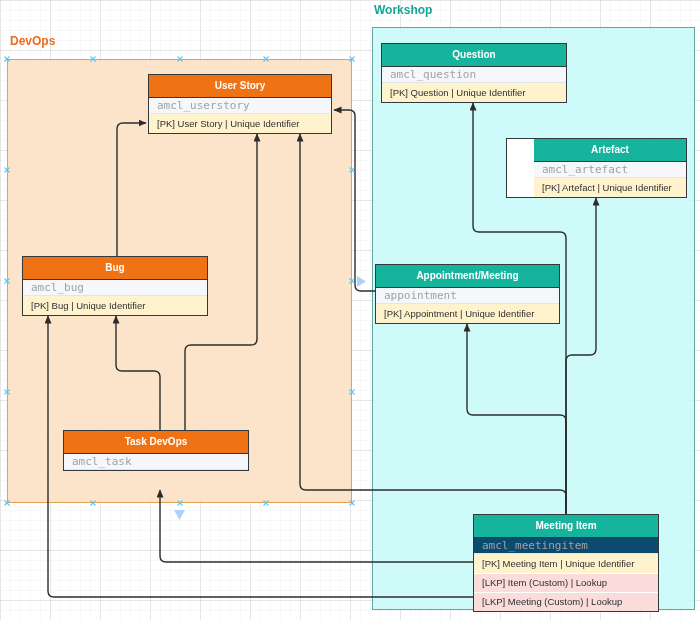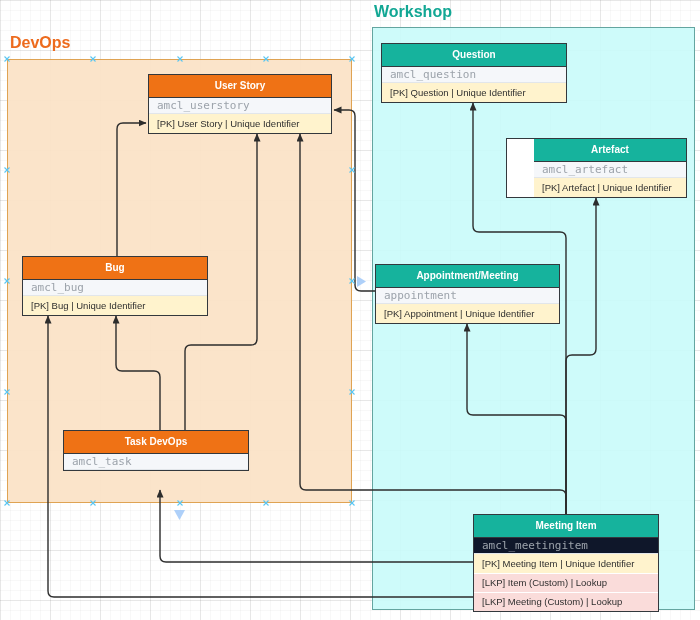--- a/index.html
+++ b/index.html
@@ -6,21 +6,21 @@
   #canvas{
     position:relative;width:700px;height:620px;overflow:hidden;background:#ffffff;
     background-image:
       linear-gradient(rgba(0,0,0,0.065) 1px, transparent 1px),
       linear-gradient(90deg, rgba(0,0,0,0.065) 1px, transparent 1px),
       linear-gradient(rgba(0,0,0,0.028) 1px, transparent 1px),
       linear-gradient(90deg, rgba(0,0,0,0.028) 1px, transparent 1px);
     background-size:50px 50px,50px 50px,10px 10px,10px 10px;
   }
   .group-box{position:absolute;box-sizing:border-box;border:1px solid #999;}
-  .group-label{position:absolute;font-size:16px;font-weight:bold;white-space:nowrap;}
+  .group-label{position:absolute;font-size:12px;font-weight:bold;white-space:nowrap;}
   .entity{position:absolute;box-sizing:border-box;border:1px solid #33383D;background:#fff;font-size:9.5px;}
   .entity-header{height:22px;line-height:22px;text-align:center;color:#ffffff;font-weight:bold;font-size:10px;border-bottom:1px solid #33383D;white-space:nowrap;overflow:hidden;}
   .schema-row{height:15px;line-height:15px;padding-left:8px;font-family:"DejaVu Sans Mono","Liberation Mono",monospace;font-size:11px;border-bottom:1px solid #E2E6EA;white-space:nowrap;overflow:hidden;}
   .attr-row{height:19px;line-height:19px;padding-left:8px;white-space:nowrap;overflow:hidden;}
   .attr-row + .attr-row{border-top:1px solid #ffffff;height:18px;line-height:18px;}
   svg.layer{position:absolute;left:0;top:0;pointer-events:none;}
 </style>
 </head>
 <body>
 
@@ -70,21 +70,21 @@
       <div class="schema-row" style="background: rgb(245, 247, 250); color: rgb(156, 163, 171);">amcl_artefact</div>
       <div class="attr-row" style="background: rgb(255, 243, 205); color: rgb(47, 47, 47);">[PK] Artefact | Unique Identifier</div>
     </div>
     <div class="entity" style="left: 375px; top: 264px; width: 185px;">
       <div class="entity-header" style="background: rgb(22, 179, 157);">Appointment/Meeting</div>
       <div class="schema-row" style="background: rgb(245, 247, 250); color: rgb(156, 163, 171);">appointment</div>
       <div class="attr-row" style="background: rgb(255, 243, 205); color: rgb(47, 47, 47);">[PK] Appointment | Unique Identifier</div>
     </div>
     <div class="entity" style="left: 473px; top: 514px; width: 186px;">
       <div class="entity-header" style="background: rgb(22, 179, 157);">Meeting Item</div>
-      <div class="schema-row" style="background: #0f172a; color: rgb(156, 163, 171);">amcl_meetingitem</div>
+      <div class="schema-row" style="background: #0c4a6e; color: rgb(156, 163, 171);">amcl_meetingitem</div>
       <div class="attr-row" style="background: rgb(255, 243, 205); color: rgb(47, 47, 47);">[PK] Meeting Item | Unique Identifier</div>
       <div class="attr-row" style="background: rgb(250, 220, 218); color: rgb(47, 47, 47);">[LKP] Item (Custom) | Lookup</div>
       <div class="attr-row" style="background: rgb(250, 220, 218); color: rgb(47, 47, 47);">[LKP] Meeting (Custom) | Lookup</div>
     </div>
     <svg class="layer" width="700" height="620" viewBox="0 0 700 620">
       <g>
         <line x1="4.5" y1="56.5" x2="9.5" y2="61.5" stroke="#5BC6F2" stroke-width="1.1"></line>
         <line x1="4.5" y1="61.5" x2="9.5" y2="56.5" stroke="#5BC6F2" stroke-width="1.1"></line>
       </g>
       <g>

